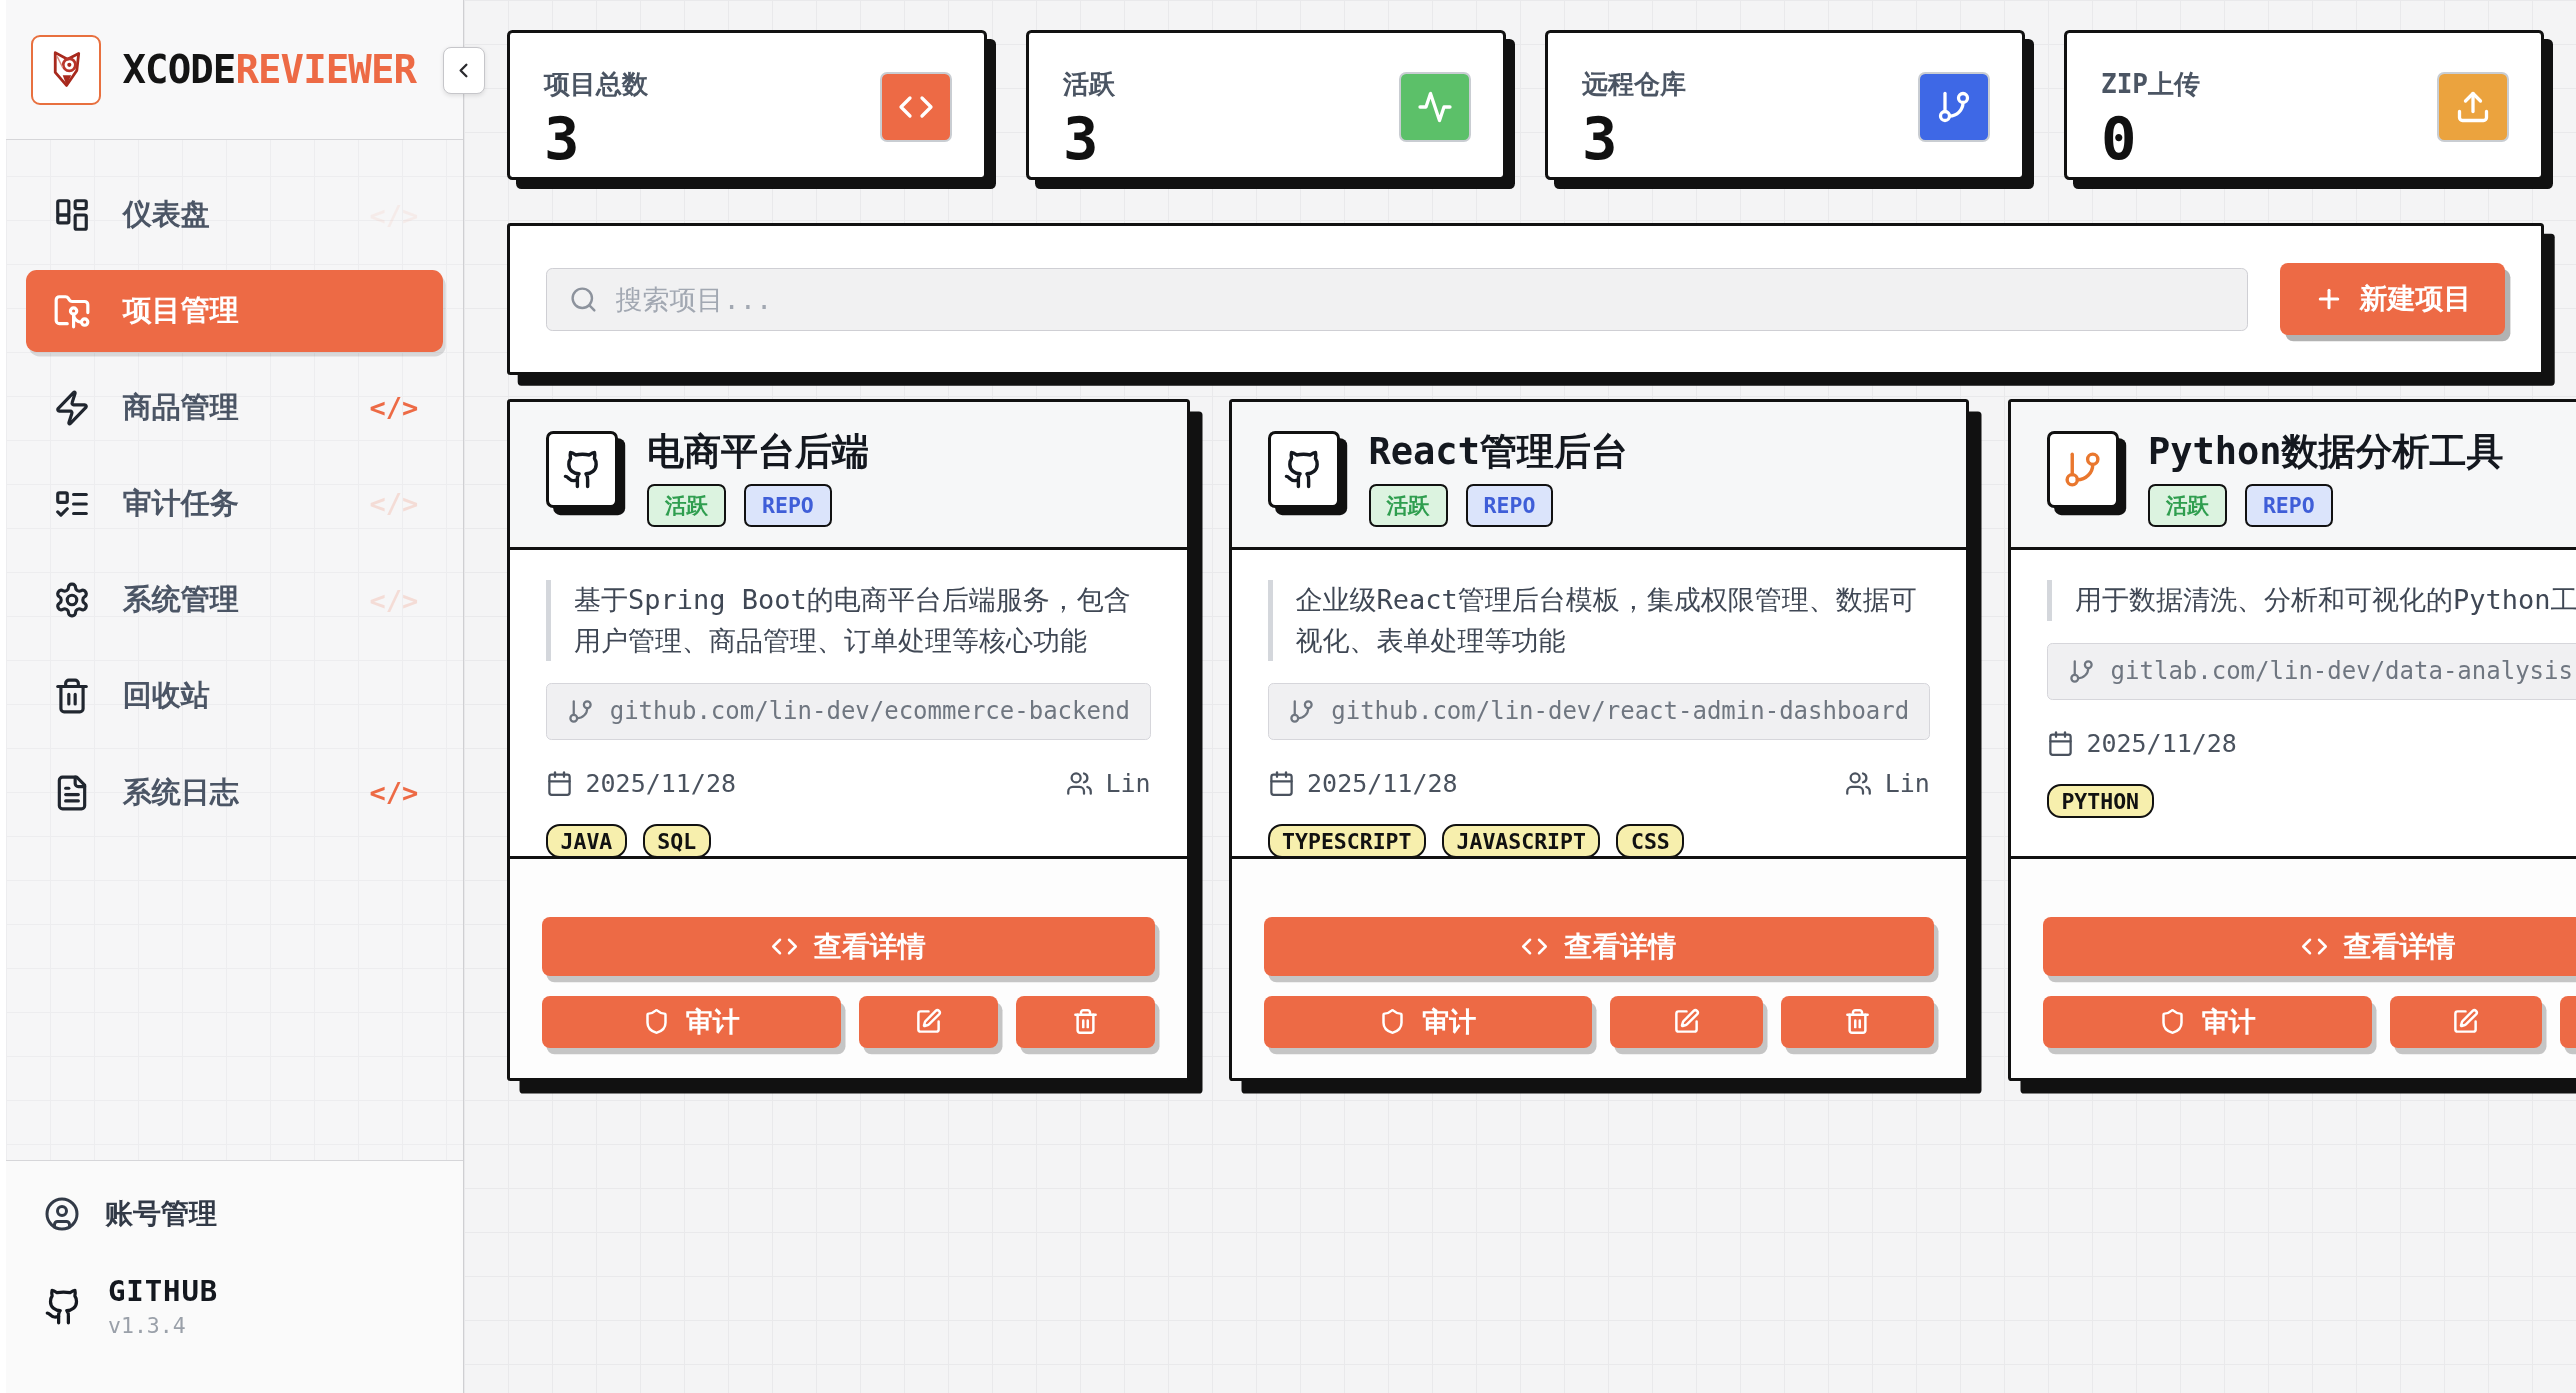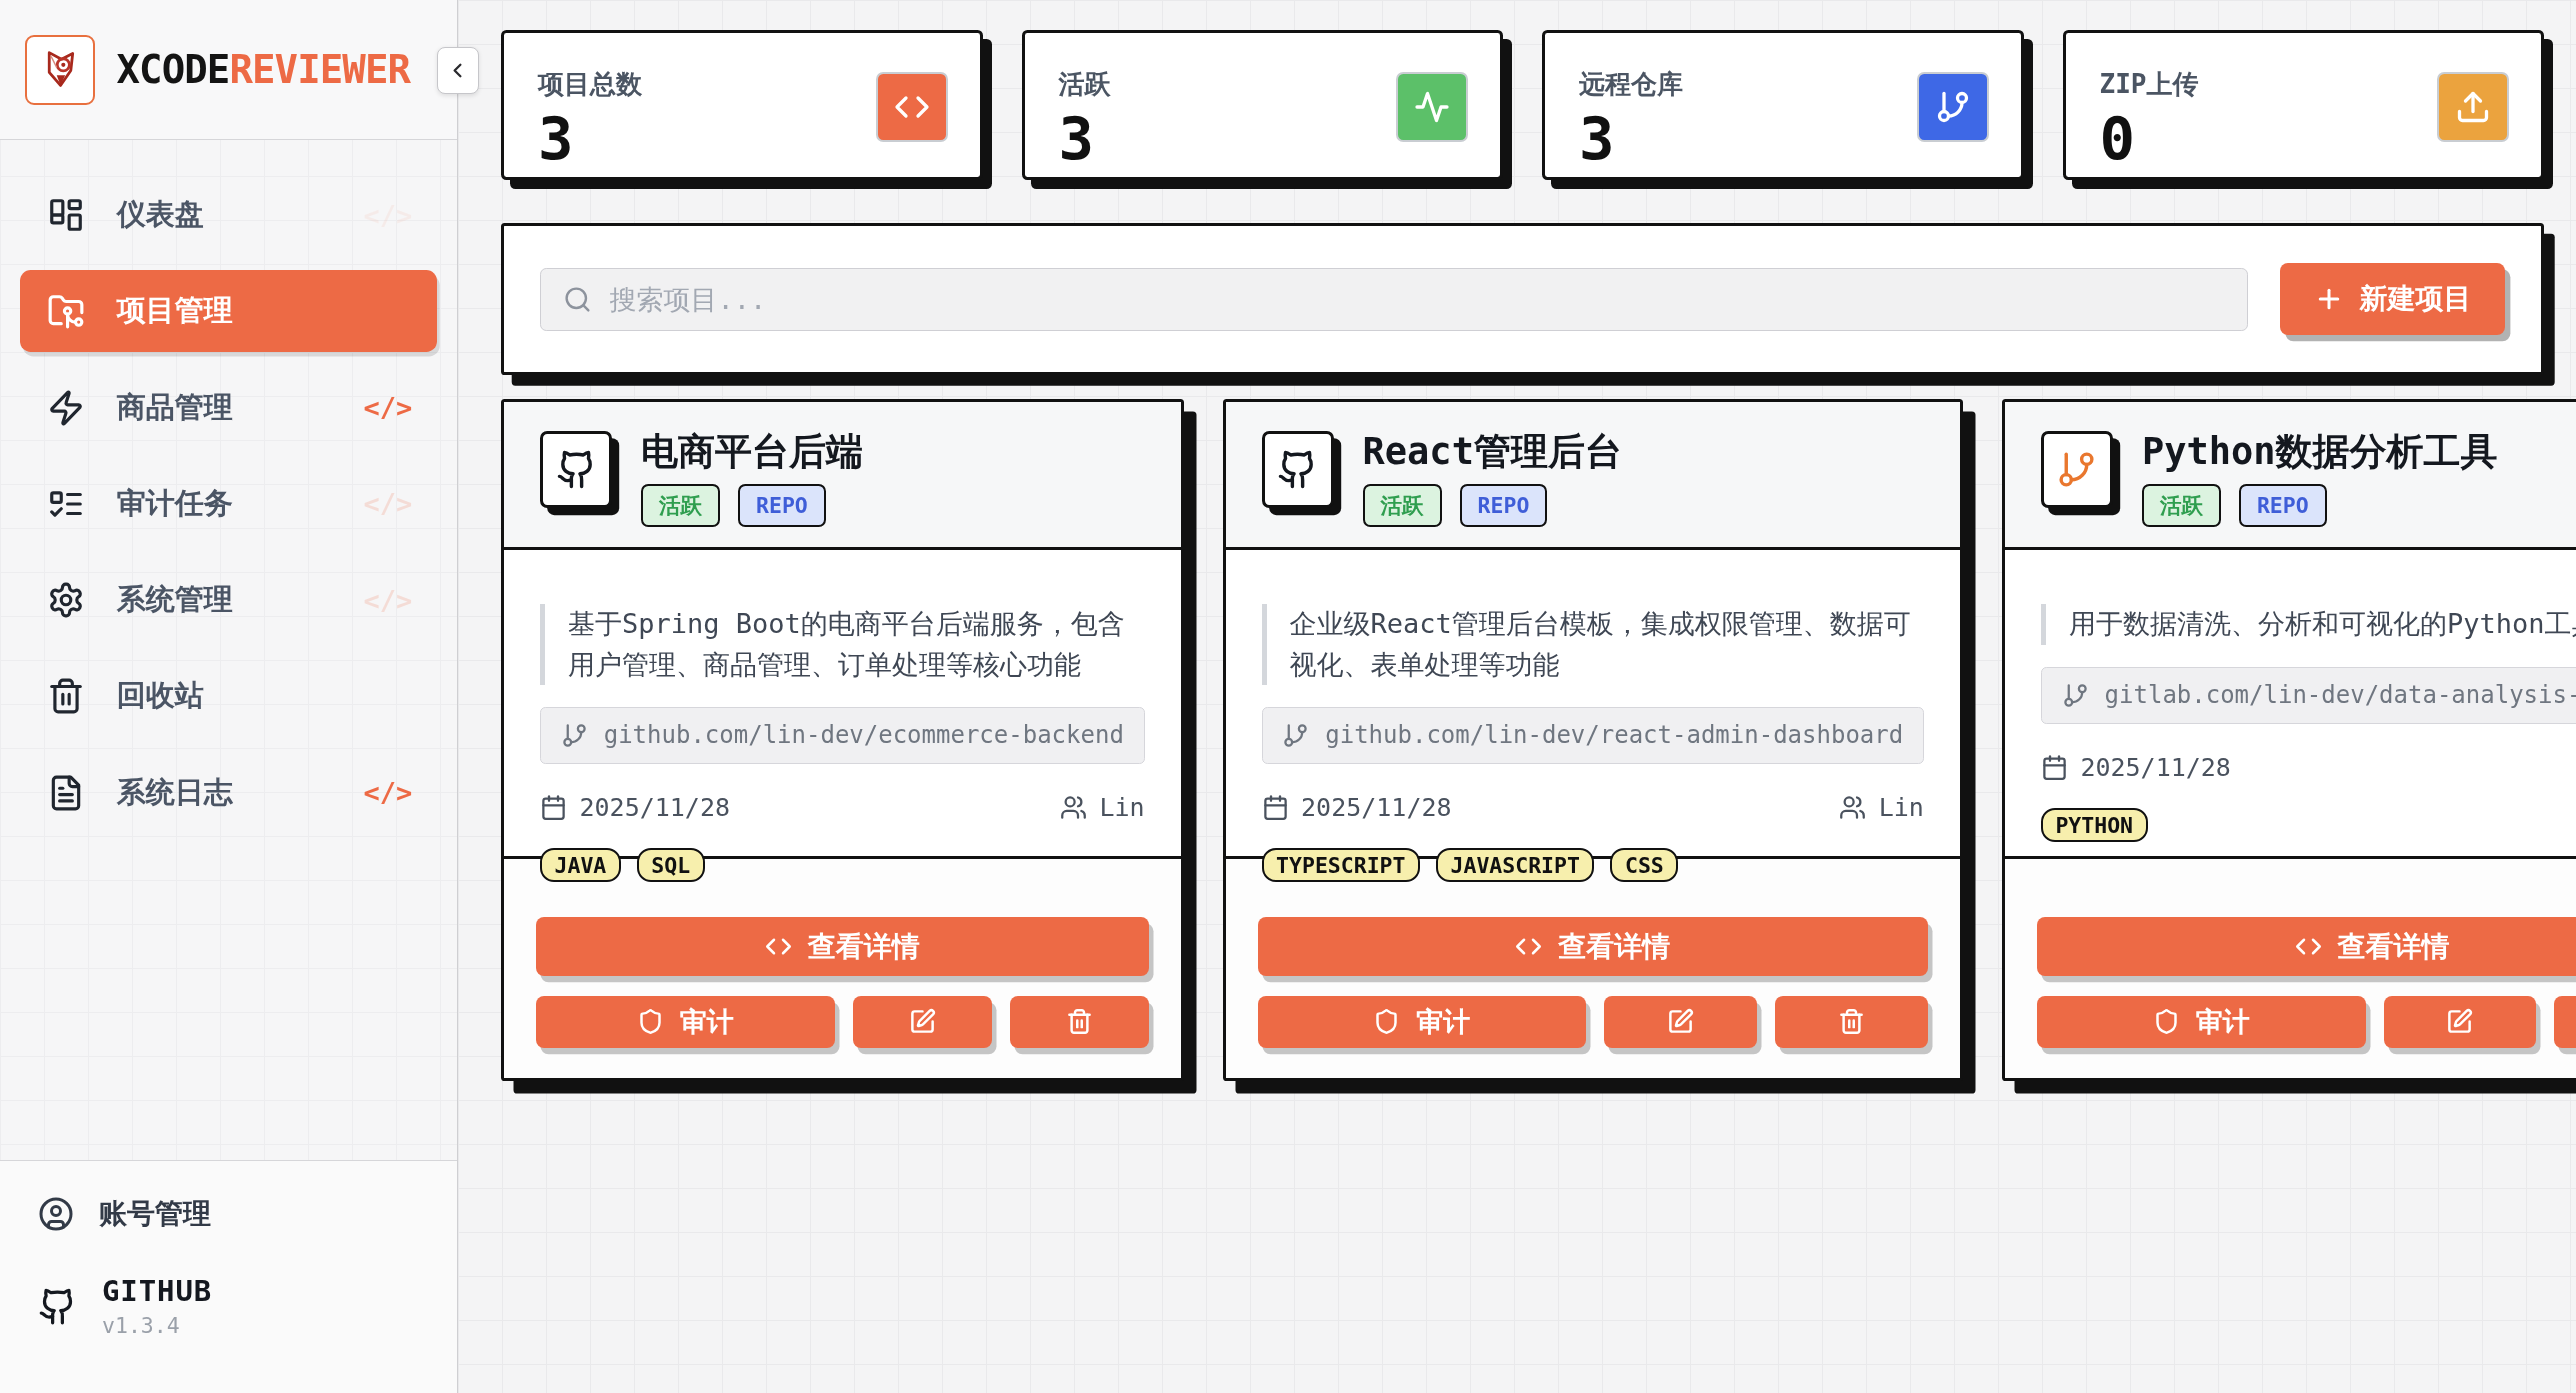--- a/index.html
+++ b/index.html
@@ -1,19 +1,19 @@
 <!DOCTYPE html>
 <html style="font-size:14.3px"><head>
 <meta charset="utf-8">
 <style>
   * { margin:0; padding:0; box-sizing:border-box; }
   html,body { width:2576px; height:1394px; overflow:hidden; }
   body { font-family:"DejaVu Sans Mono","Liberation Mono",monospace, sans-serif; color:#111; }
 
-  .app { display:flex; width:2576px; height:1394px; }
+  .app { display:flex; width:2576px; height:1394px;padding-left:6px; }
 
   
   .sidebar {
     position:relative; width:458px; height:100%;
     background-color:#f6f6f7;
     background-image:linear-gradient(#ededef 0.9px,transparent 0.9px),
                      linear-gradient(90deg,#ededef 0.9px,transparent 0.9px);
     background-size:44px 44px;
     border-right:1.8px solid #cfcfd2;
     flex:0 0 458px;
@@ -139,21 +139,20 @@
     display:flex; align-items:center; font-size:21.5px; font-weight:bold;
   }
   .badge-status { background:#dcf3e0; color:#2f9e4f; }
   .badge-type { background:#dbe4fb; color:#3f5ed8; }
 
   .proj-body { height:306px; padding:30px 36px 0; }
   .proj-desc {
     border-left:5.4px solid #d4d7dc; padding-left:23px;
     font-size:27px; line-height:1.5; color:#3f4754; margin-bottom:21.5px;
     min-height:41px;
-    margin-top:24px;
   }
   .repo-box {
     height:57px; background:#f0f0f2; border:1.8px solid #d6d6db; border-radius:5.4px;
     display:flex; align-items:center; gap:16px; padding:0 19.7px; color:#6f7680;
     font-size:24px; margin-bottom:12.5px; white-space:nowrap; overflow:hidden;
   }
   .repo-box svg { width:27px; height:27px; flex:0 0 27px; }
   .meta-row { display:flex; justify-content:space-between; align-items:center; height:63px; color:#4a525e; }
   .meta { display:flex; align-items:center; gap:12.5px; font-size:25px; }
   .meta svg { width:27px; height:27px; }

